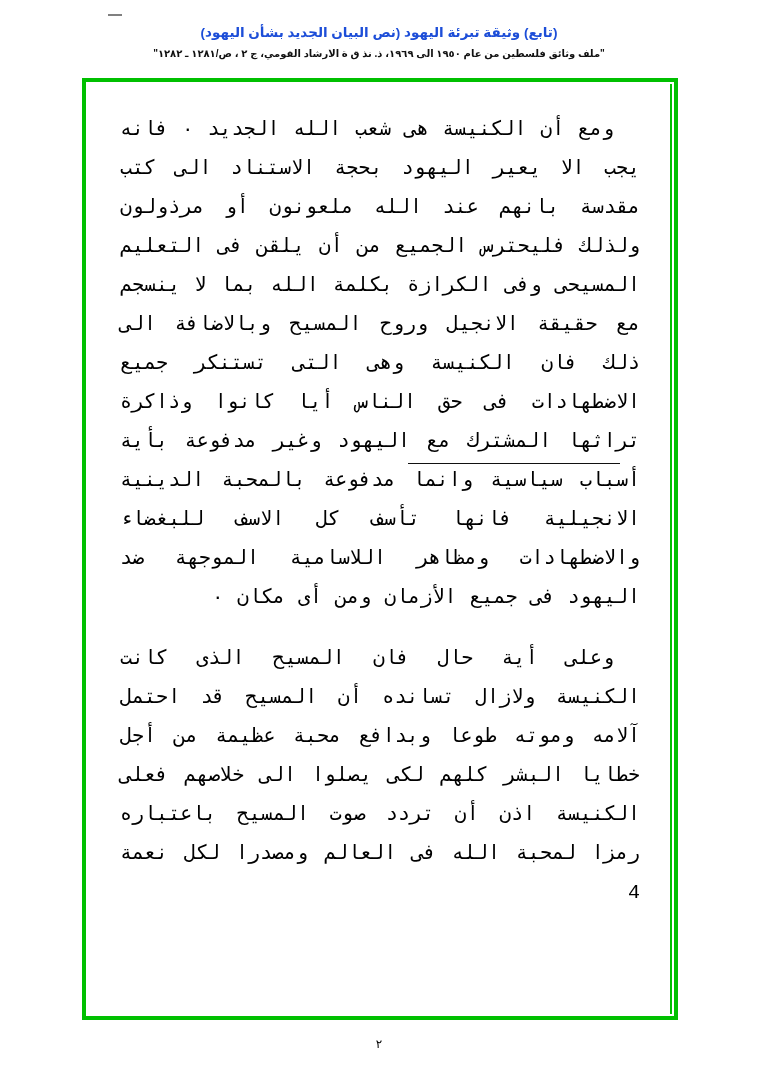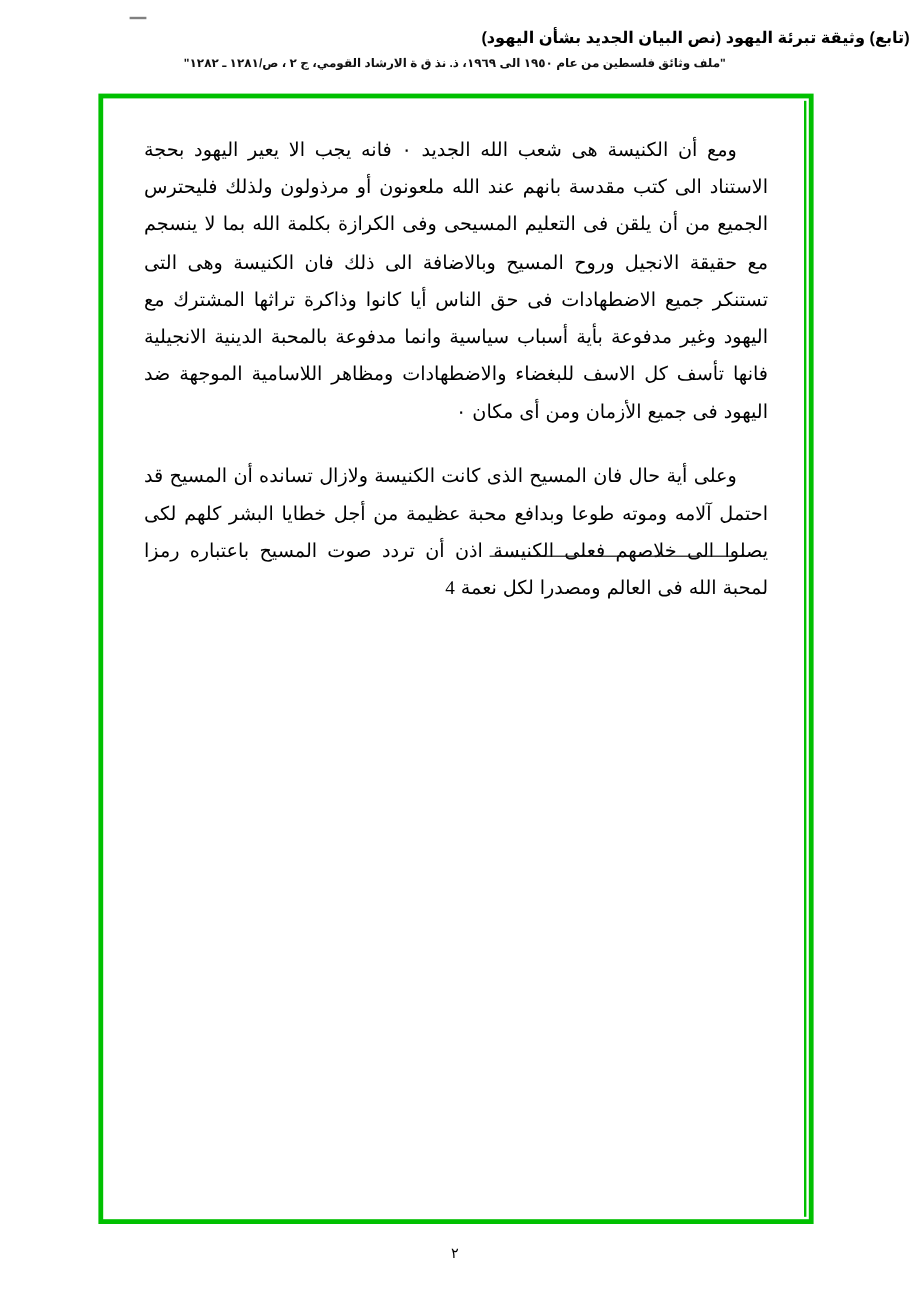--- a/index.html
+++ b/index.html
@@ -30,26 +30,26 @@
     height: 6px;
     border-bottom: 2px solid #555;
     opacity: 0.75;
   }
 
   .doc-title {
     position: absolute;
     top: 24px;
     left: 0;
     right: 0;
-    text-align: right;
+    text-align: center;
     font-family: "Liberation Sans", "DejaVu Sans", sans-serif;
     font-weight: bold;
     font-size: 13.5px;
     letter-spacing: 0px;
-    color: #000000;
+    color: #1d4ed8;
     direction: rtl;
   }
 
   .doc-subtitle {
     position: absolute;
     top: 48px;
     left: 0;
     right: 0;
     text-align: center;
     font-family: "Liberation Sans", "DejaVu Sans", sans-serif;
@@ -87,22 +87,22 @@
     position: absolute;
     top: 110px;
     left: 120px;
     width: 520px;
     direction: rtl;
     text-align: justify;
   }
 
   p.para {
     margin: 0 0 22px 0;
-    font-family: Liberation Serif, serif;
-    font-size: 16px;
+    font-family: Liberation Mono, monospace;
+    font-size: 20px;
     line-height: 1.95;
     text-align: justify;
     text-justify: inter-word;
     word-spacing: 1px;
   }
   p.para .indent {
     display: inline-block;
     width: 26px;
   }
 

